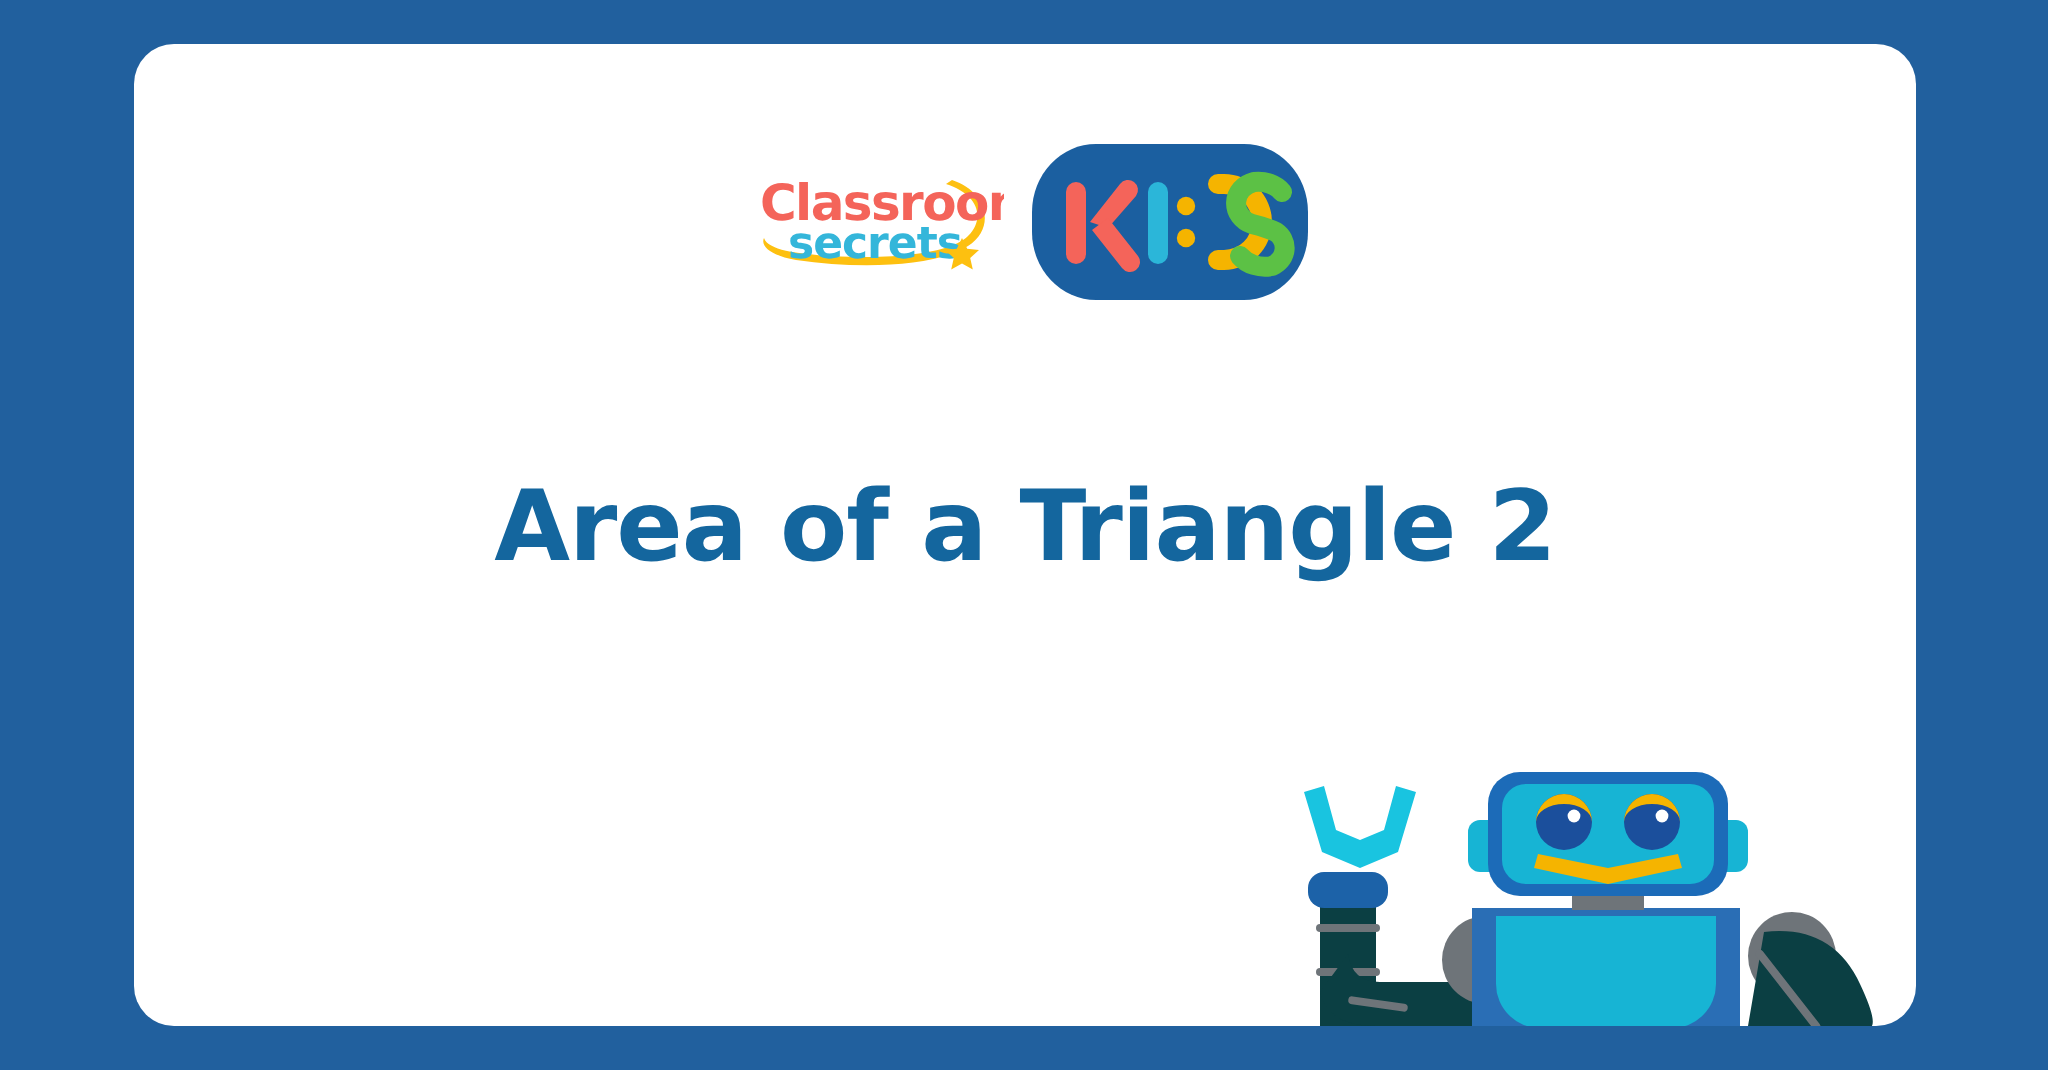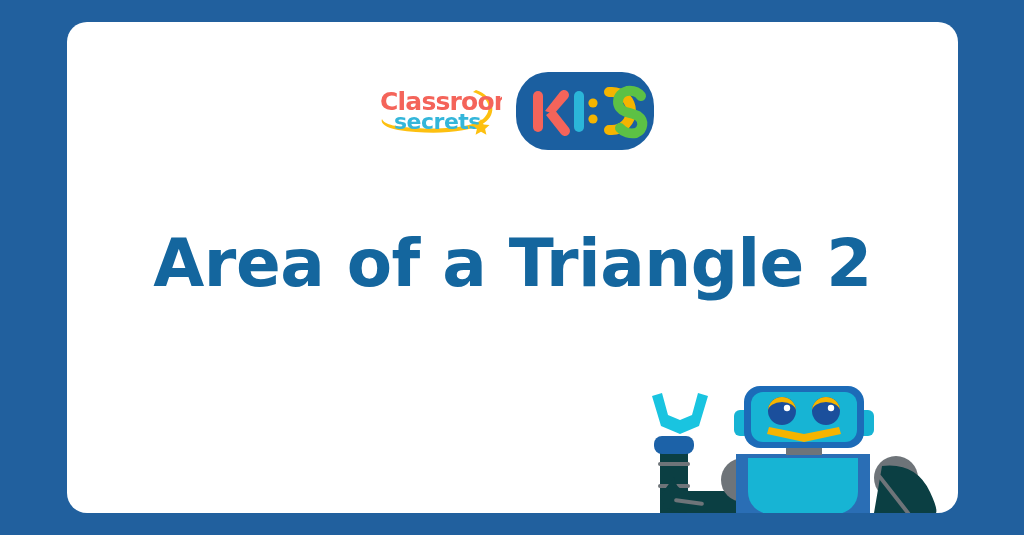--- a/index.html
+++ b/index.html
@@ -63,21 +63,21 @@
 
   
   #title {
     position: absolute;
     left: 0;
     top: 196px;
     width: 891px;
     text-align: center;
     color: #14669E;
     font-family: "DejaVu Sans", sans-serif;
-    font-size: 66px;
+    font-size: 49px;
     font-weight: bold;
     letter-spacing: -0.5px;
     line-height: 92px;
     white-space: nowrap;
   }
 
   
   #robot {
     position: absolute;
     right: -2px;

